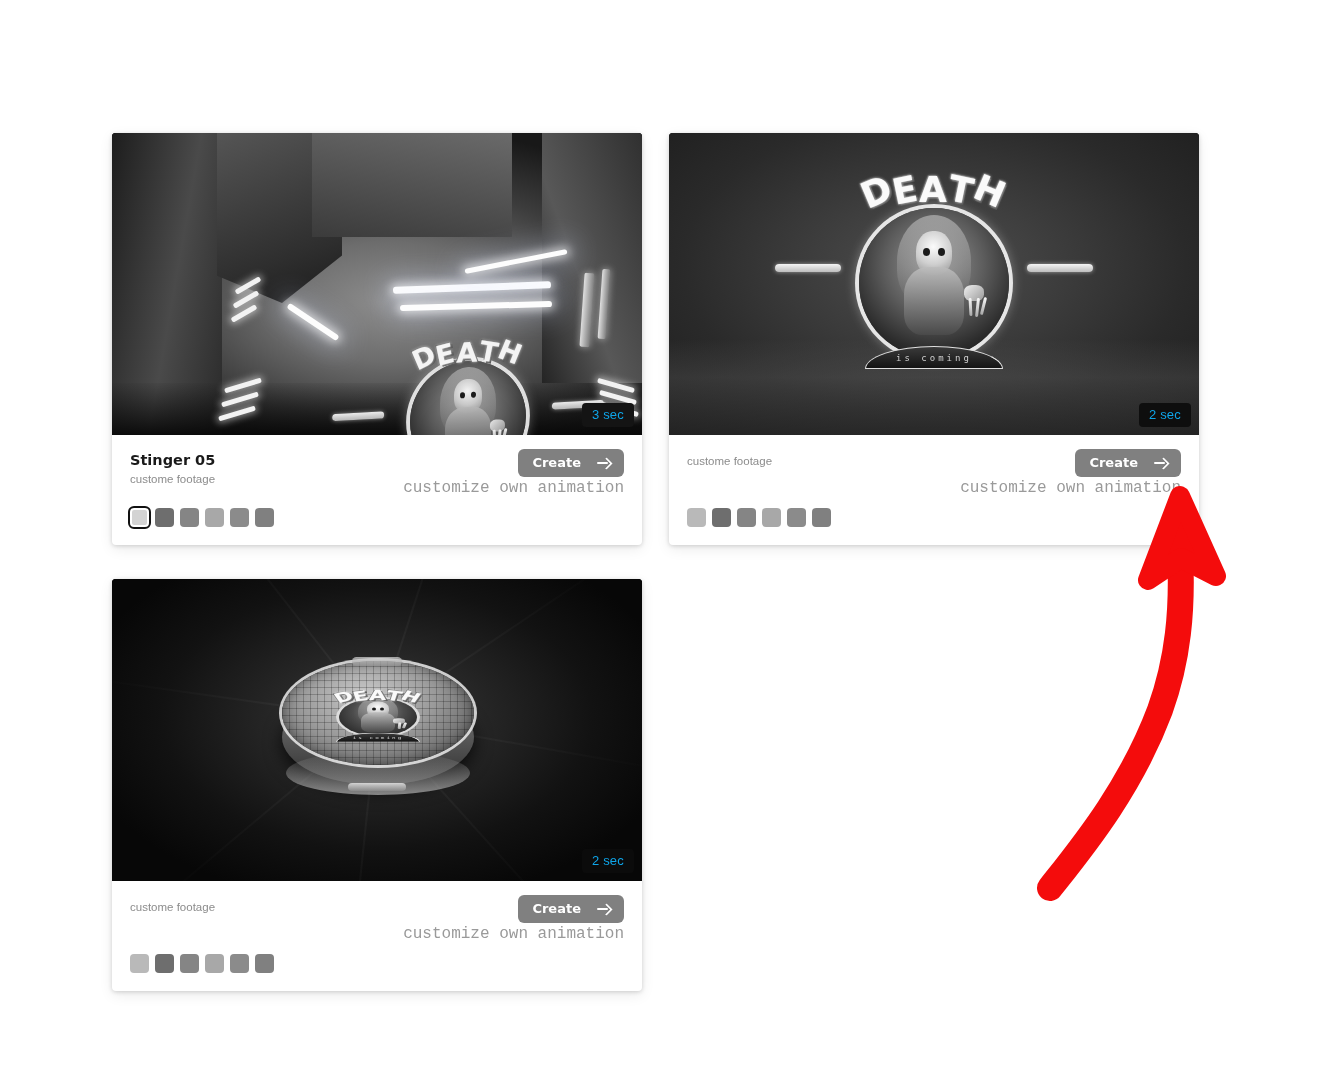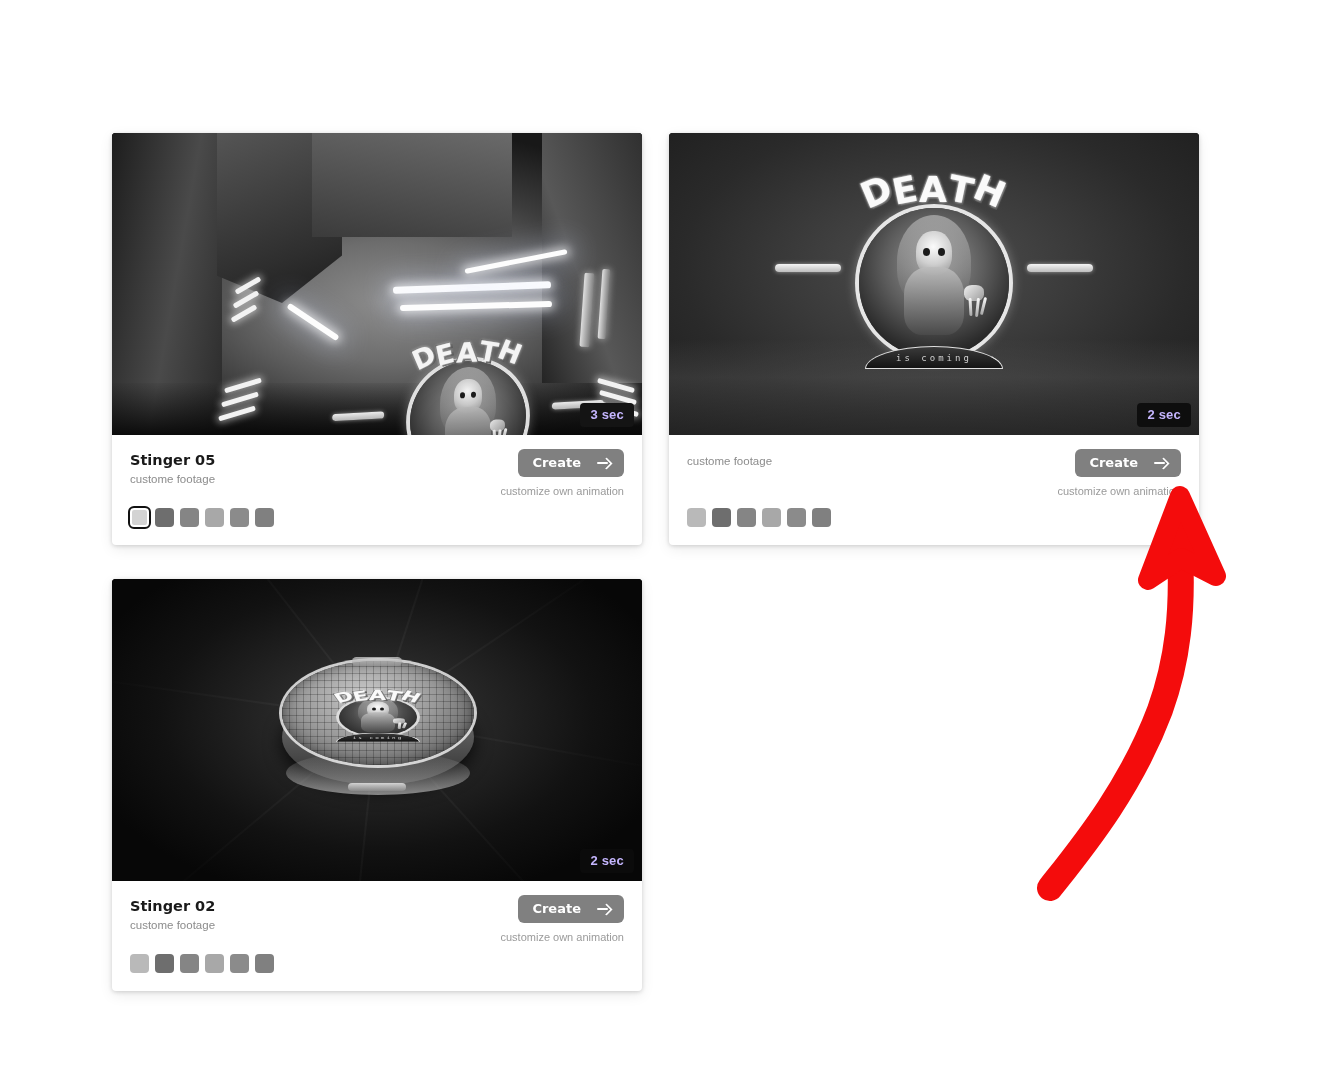--- a/index.html
+++ b/index.html
@@ -79,23 +79,23 @@
     width: 530px;
     height: 302px;
     overflow: hidden;
     background: #111111;
   }
   .duration {
     position: absolute;
     right: 8px;
     bottom: 8px;
     background: #141414;
-    color: #c4b5fd;
+    color: #0ea5e9;
     font-size: 13px;
-    font-weight: 700;
+    font-weight: 400;
     letter-spacing: 0.2px;
     padding: 5px 10px 6px;
     border-radius: 4px;
     line-height: 1;
     z-index: 6;
   }
   .thumb.flat .duration { background: rgba(12,12,12,0.92); }
 
   
   .scene-corridor {
@@ -351,24 +351,25 @@
     position: absolute;
     right: 1px; top: 2.6px;
     width: 7px; height: 7px;
     border-top: 2.6px solid #ffffff;
     border-right: 2.6px solid #ffffff;
     transform: rotate(45deg);
     border-radius: 1px;
   }
   .hint {
     display: block;
-    margin-top: 8px;
-    font-size: 11px;
+    margin-top: 2px;
+    font-size: 16px;
     color: #9a9a9a;
     line-height: 1.2;
+    font-family: Liberation Mono, monospace;
   }
   .swatches {
     position: absolute;
     left: 18px;
     bottom: 18px;
     display: flex;
     gap: 6px;
   }
   .swatch {
     width: 19px;
@@ -580,21 +581,20 @@
               </div>
               <div class="arch" style="top:0;font-size:22px;letter-spacing:1px;"><span class="ch" style="transform: rotate(-23deg) translateY(2.24px);">D</span><span class="ch" style="transform: rotate(-11.5deg) translateY(0.56px);">E</span><span class="ch" style="transform: rotate(0deg) translateY(0px);">A</span><span class="ch" style="transform: rotate(11.5deg) translateY(0.56px);">T</span><span class="ch" style="transform: rotate(23deg) translateY(2.24px);">H</span></div>
               <div class="banner" style="bottom:-4px;width:82px;height:14px;font-size:6px;letter-spacing:2px;">is coming</div>
             </div>
           </div>
         </div>
         <div class="duration">2 sec</div>
       </div>
 
       <div class="card-body">
-        <div class="title">Stinger 02</div>
         <div class="subtitle">custome footage</div>
         <div class="action-col">
           <button class="create-btn">
             <span>Create</span>
             <span class="arrow"></span>
           </button>
           <span class="hint">customize own animation</span>
         </div>
         <div class="swatches">
           <div class="swatch" style="background:#b9b9b9"></div>

